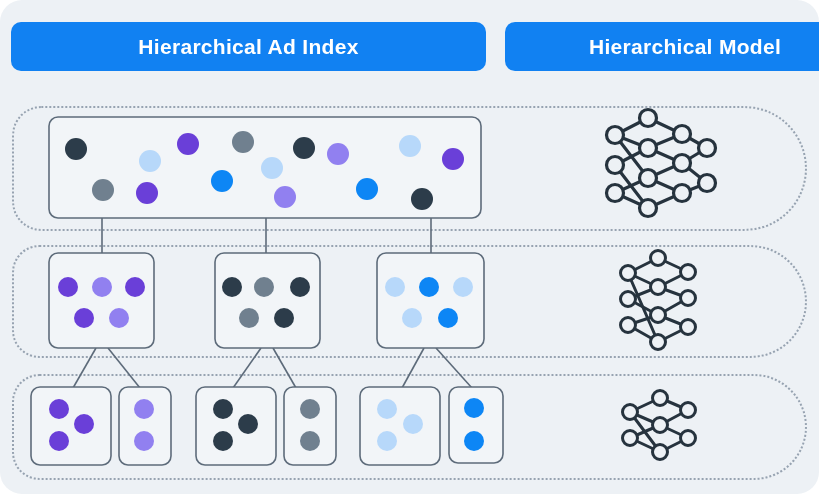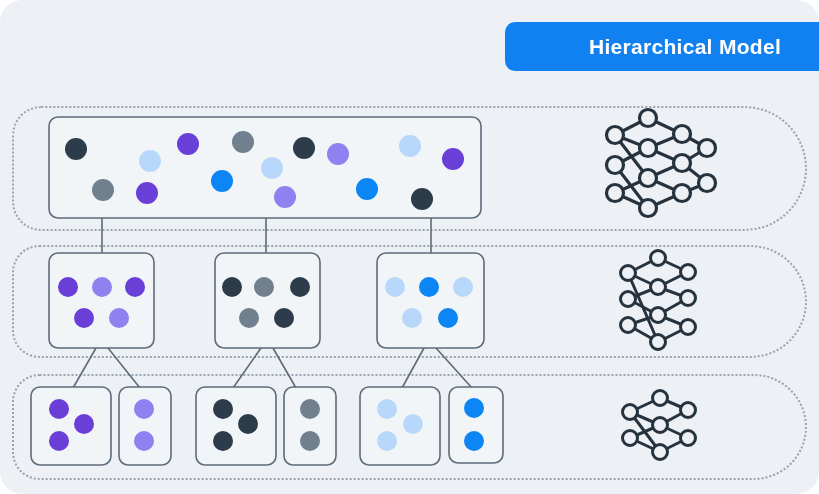--- a/index.html
+++ b/index.html
@@ -14,20 +14,21 @@
                 border:2px dotted #97a3b1; }
   .row1 { top:106px; height:125px; border-radius:30px 64px 64px 30px; }
   .row2 { top:245px; height:113px; border-radius:28px 58px 58px 28px; }
   .row3 { top:374px; height:106px; border-radius:28px 54px 54px 28px; }
   #diagram { position:absolute; inset:0; width:819px; height:494px; }
 </style>
 </head>
 <body>
 
 <div class="stage">
+  <div class="hdr-btn hdr-left">Hierarchical Ad Index</div>
   <div class="hdr-btn hdr-right">Hierarchical Model</div>
 
   <div class="dotted-row row1"></div>
   <div class="dotted-row row2"></div>
   <div class="dotted-row row3"></div>
 
   <svg id="diagram" viewBox="0 0 819 494" xmlns="http://www.w3.org/2000/svg">
       <line x1="102" y1="218" x2="102" y2="253" stroke="#5d6b7a" stroke-width="1.6"></line>
       <line x1="266" y1="218" x2="266" y2="253" stroke="#5d6b7a" stroke-width="1.6"></line>
       <line x1="431" y1="218" x2="431" y2="253" stroke="#5d6b7a" stroke-width="1.6"></line>

